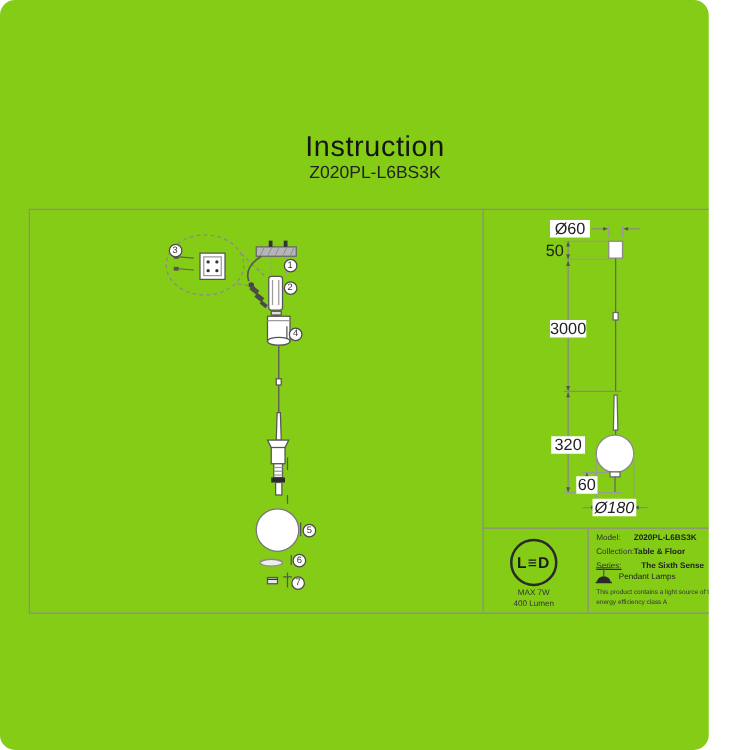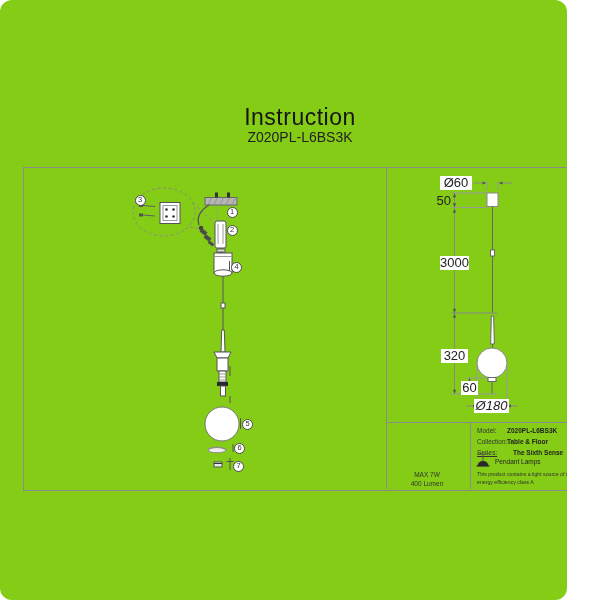--- a/index.html
+++ b/index.html
@@ -201,20 +201,21 @@
   <div class="abs plabel" style="left:234px;top:442.5px;">6</div>
   <div class="abs plabel" style="left:233px;top:460.5px;">7</div>
 
   <div class="abs dimtext" style="left:440px;top:176px;width:32px;">Ø60</div>
   <div class="abs dimtext" style="left:434px;top:193.5px;width:17px;text-align:right;background:none;">50</div>
   <div class="abs dimtext" style="left:440px;top:256px;width:29px;">3000</div>
   <div class="abs dimtext" style="left:441px;top:349px;width:27px;">320</div>
   <div class="abs dimtext" style="left:461px;top:381px;width:17px;">60</div>
   <div class="abs dimtext" style="left:474px;top:399px;width:35px;font-style:italic;">Ø180</div>
 
+  <div class="abs ledcircle" style="left:408px;top:431px;">L≡D</div>
   <div class="abs lednote" style="left:396px;top:471px;width:62px;">MAX 7W</div>
   <div class="abs lednote" style="left:396px;top:479.5px;width:62px;">400 Lumen</div>
 
   <div class="abs spec-label" style="left:477px;top:427px;">Model:</div>
   <div class="abs spec-value" style="left:507px;top:427px;">Z020PL-L6BS3K</div>
   <div class="abs spec-label" style="left:477px;top:438px;">Collection:</div>
   <div class="abs spec-value" style="left:507px;top:438px;">Table &amp; Floor</div>
   <div class="abs spec-label underl" style="left:477px;top:449px;">Series:</div>
   <div class="abs spec-value" style="left:513px;top:449px;">The Sixth Sense</div>
 

